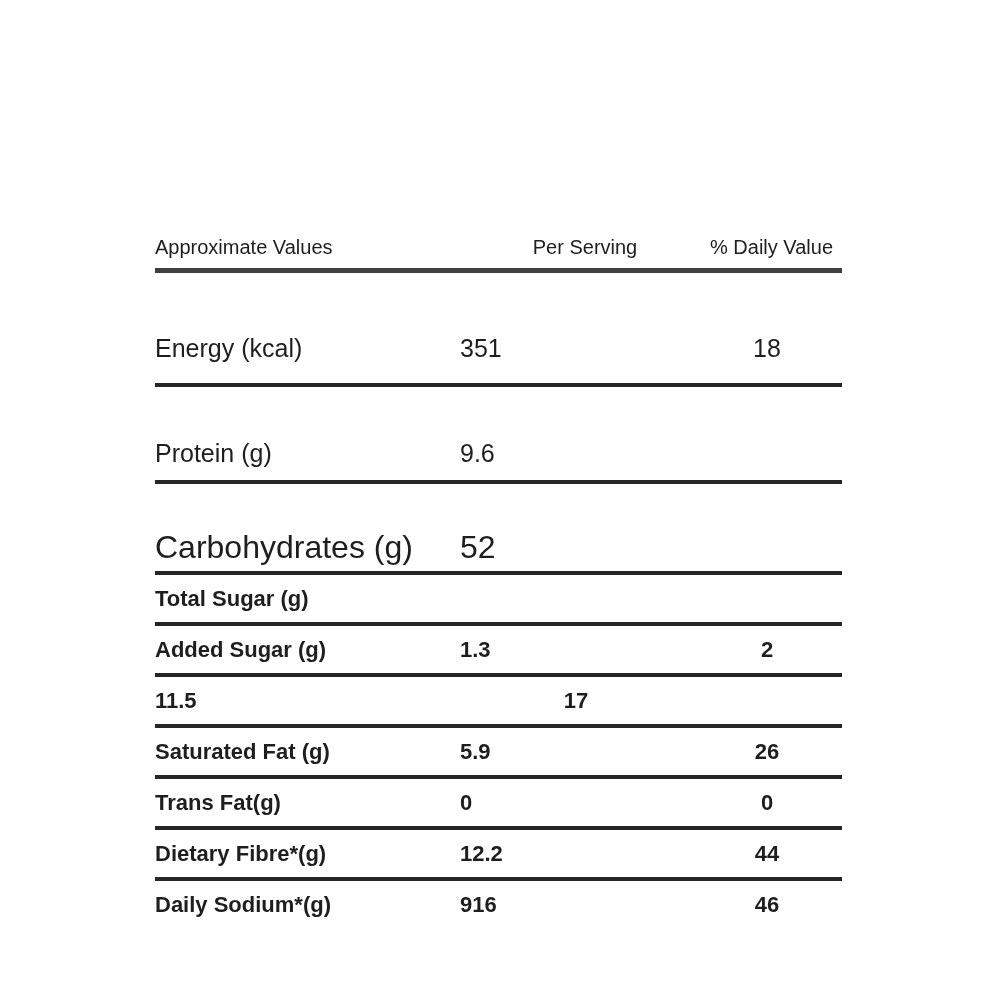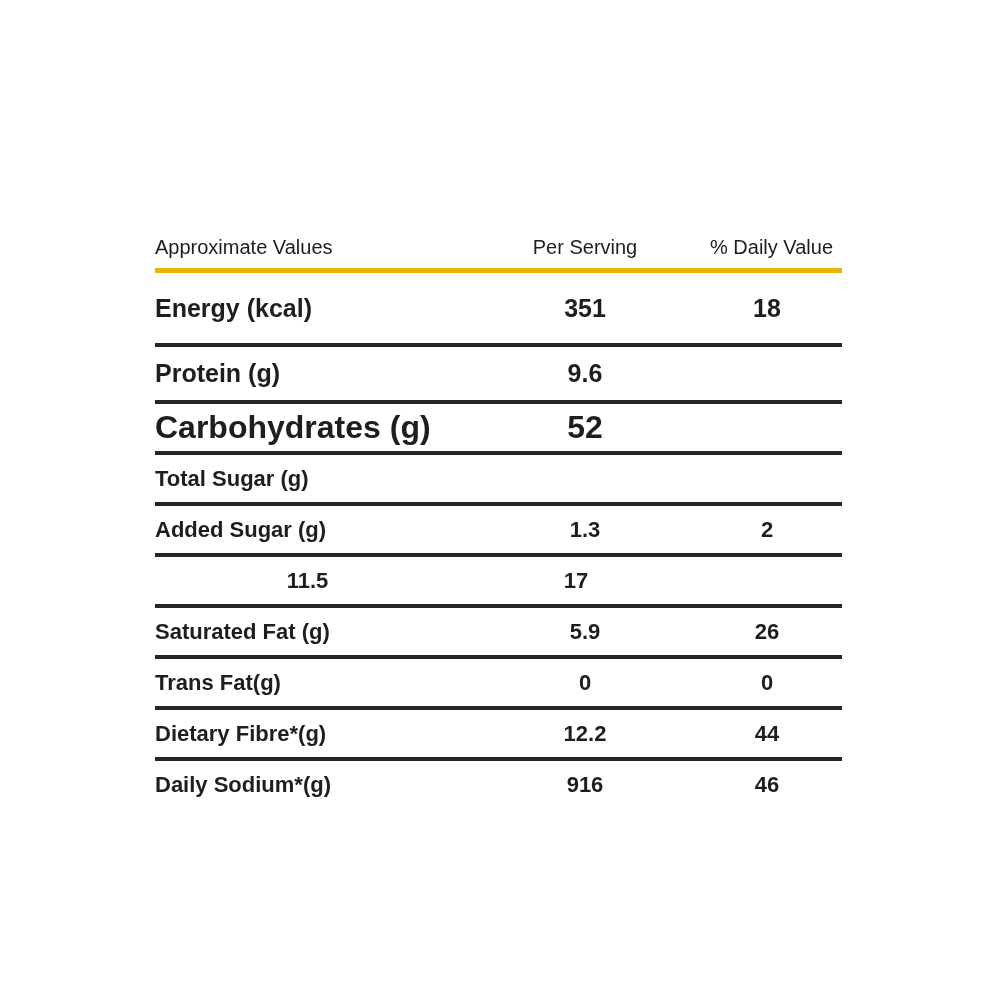--- a/index.html
+++ b/index.html
@@ -21,41 +21,41 @@
     top: 226px;
     width: 687px;
   }
   .grid-row {
     display: grid;
     grid-template-columns: 305px 250px 132px;
     align-items: center;
   }
   .header-row {
     height: 42px;
-    border-bottom: 5px solid #eab308;
+    border-bottom: 5px solid #404040;
     font-size: 20px;
     font-weight: 400;
     color: #1e1e1e;
   }
   .header-row .col-label { text-align: left; }
   .header-row .col-serving { text-align: center; }
   .header-row .col-daily { text-align: center; padding-right: 18px; white-space: nowrap; }
   .row {
     height: 47px;
     border-bottom: 4px solid #262626;
     font-size: 22px;
     font-weight: 700;
   }
   .row:nth-child(1) { height: 70px; font-size: 25px; }
   .row:nth-child(2) { height: 53px; font-size: 25px; }
   .row:nth-child(3) { font-size: 32px; }
-  .row.bold { font-weight: 700; }
+  .row.bold { font-weight: 400; margin-top: 40px; }
   .row:last-child { border-bottom: none; }
   .row .label { text-align: left; }
-  .row .per-serving { text-align: center; }
+  .row .per-serving { }
   .row .daily-value { text-align: center; padding-right: 18px; }
 </style>
 </head>
 <body>
 
 <div class="page">
   <div class="nutrition-table">
 
     <div class="grid-row header-row">
       <div class="col-label">Approximate Values</div>

